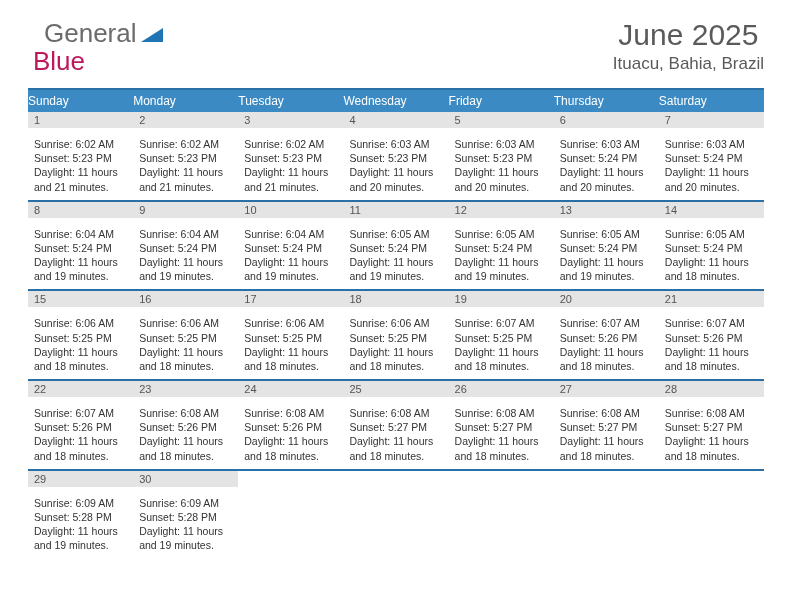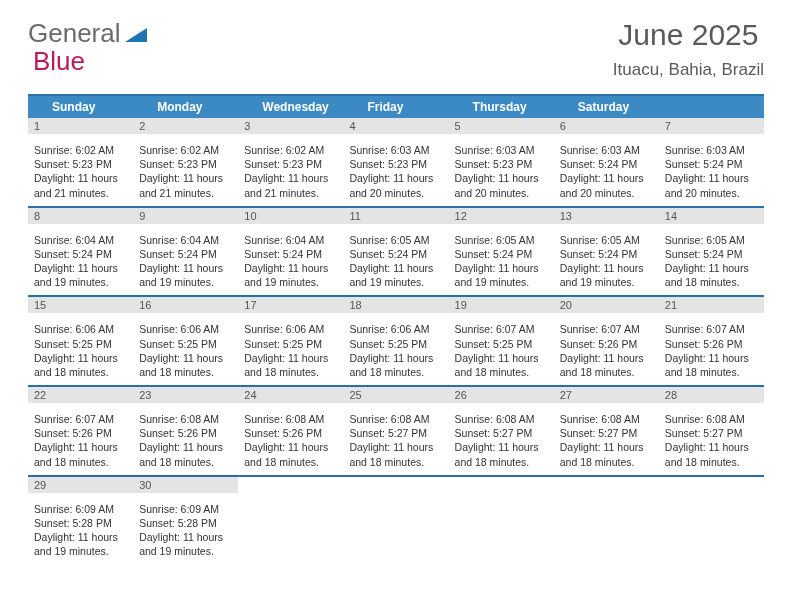--- a/index.html
+++ b/index.html
@@ -8,55 +8,55 @@
     background: #fff;
     width: 792px;
     height: 612px;
     position: relative;
     color: #333;
   }
   .header {
     display: flex;
     justify-content: space-between;
     align-items: flex-start;
-    padding: 18px 28px 8px 28px;
+    padding: 18px 28px 8px 44px;
   }
   .logo {
     display: flex;
     align-items: center;
     font-size: 26px;
     font-weight: 400;
     color: #6b6b6b;
   }
   .logo-icon { margin-left: 4px; }
   .title-block { text-align: center; }
   .title {
     font-size: 30px;
     color: #5a5a5a;
     font-weight: 400;
   }
   .location {
     font-size: 17px;
     color: #5a5a5a;
-    margin-top: 8px;
+    margin-top: 2px;
   }
   .calendar {
     margin: 6px 28px 0 28px;
     border-top: 2px solid #2a6fa6;
   }
   .weekdays {
     display: grid;
     grid-template-columns: repeat(7, 1fr);
     background: #3b8ac4;
   }
   .weekday {
     color: #fff;
     font-size: 12px;
-    padding: 4px 6px 4px 24px;
-    font-weight: 700;
+    padding: 4px 6px 4px 0;
+    font-weight: 400;
   }
   .weeks {}
   .week {
     display: grid;
     grid-template-columns: repeat(7, 1fr);
     border-bottom: 2px solid #2a6fa6;
   }
   .week:last-child { border-bottom: none; }
   .day {
     padding: 0;
@@ -93,20 +93,21 @@
     <div class="title">June 2025</div>
     <div class="location">Ituacu, Bahia, Brazil</div>
   </div>
 </div>
 <div style="position:absolute; left:33px; top:46px; font-size:26px; color:#be185d;">Blue</div>
 
 <div class="calendar">
   <div class="weekdays">
     <div class="weekday">Sunday</div>
     <div class="weekday">Monday</div>
+    <div class="weekday">Tuesday</div>
     <div class="weekday">Wednesday</div>
     <div class="weekday">Friday</div>
     <div class="weekday">Thursday</div>
     <div class="weekday">Saturday</div>
   </div>
   <div class="weeks" id="weeks">
       <div class="week">
         <div class="day">
           <div class="daynum">1</div>
           <div class="daybody">

